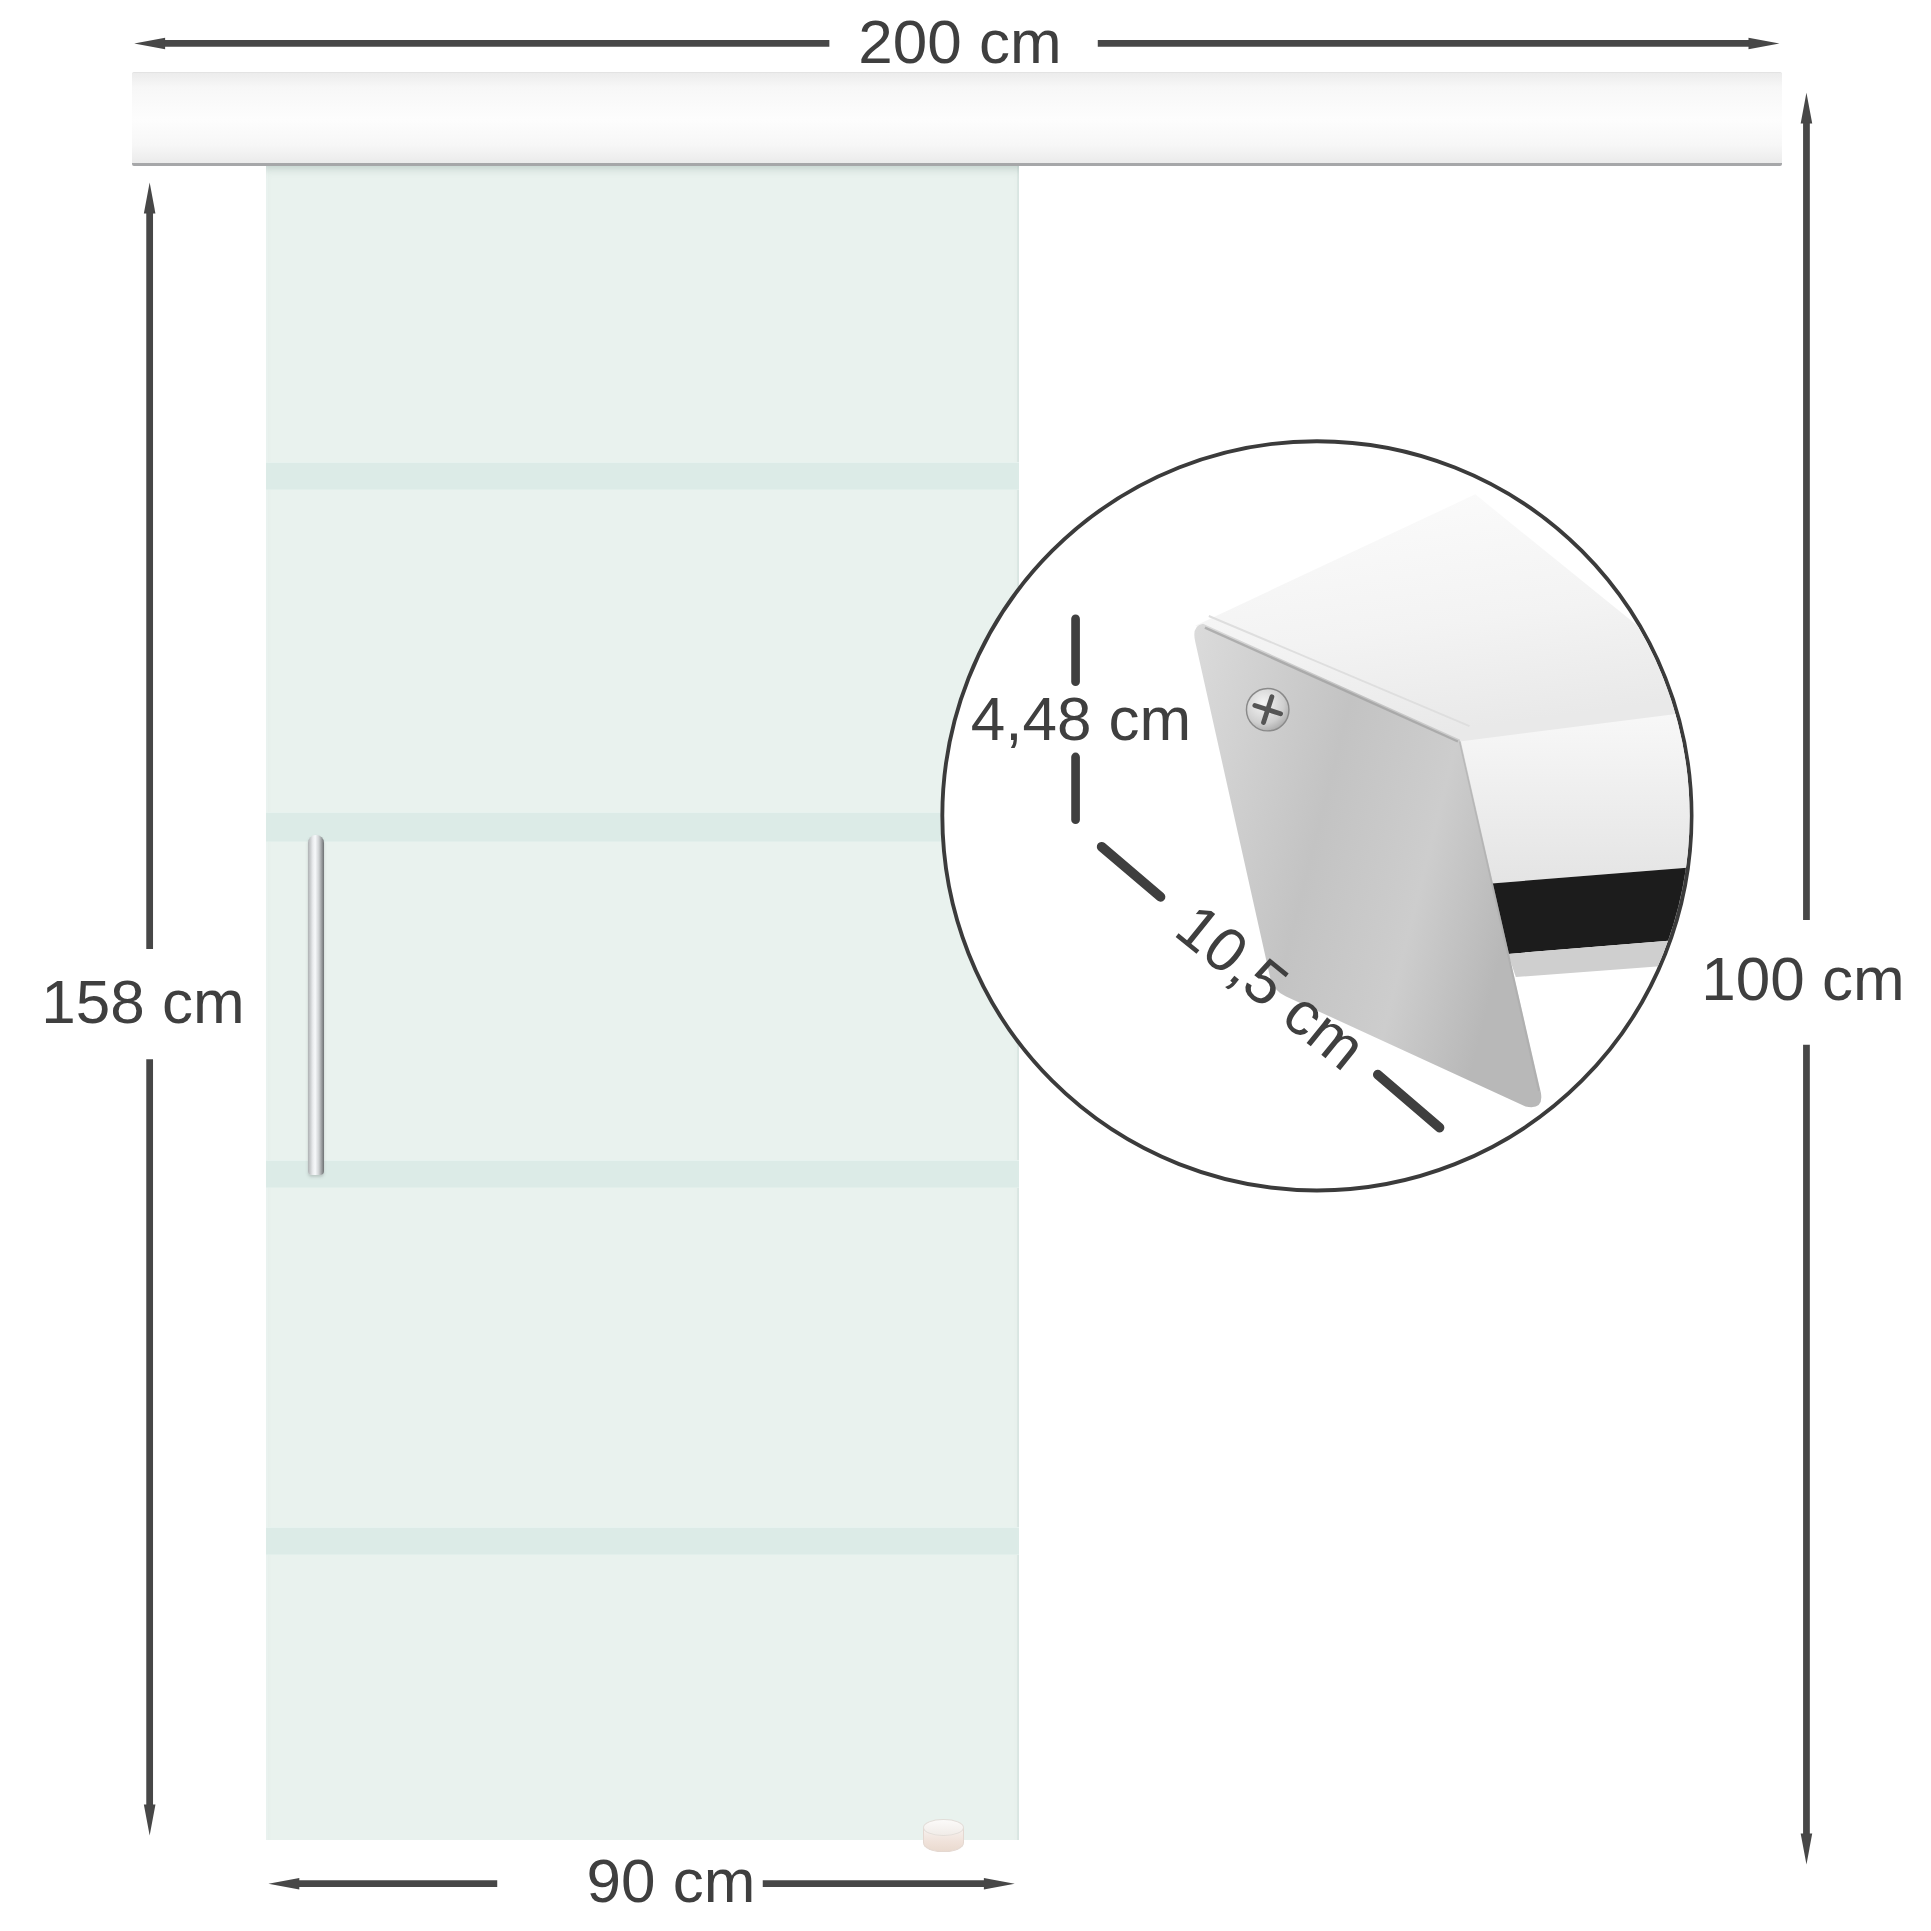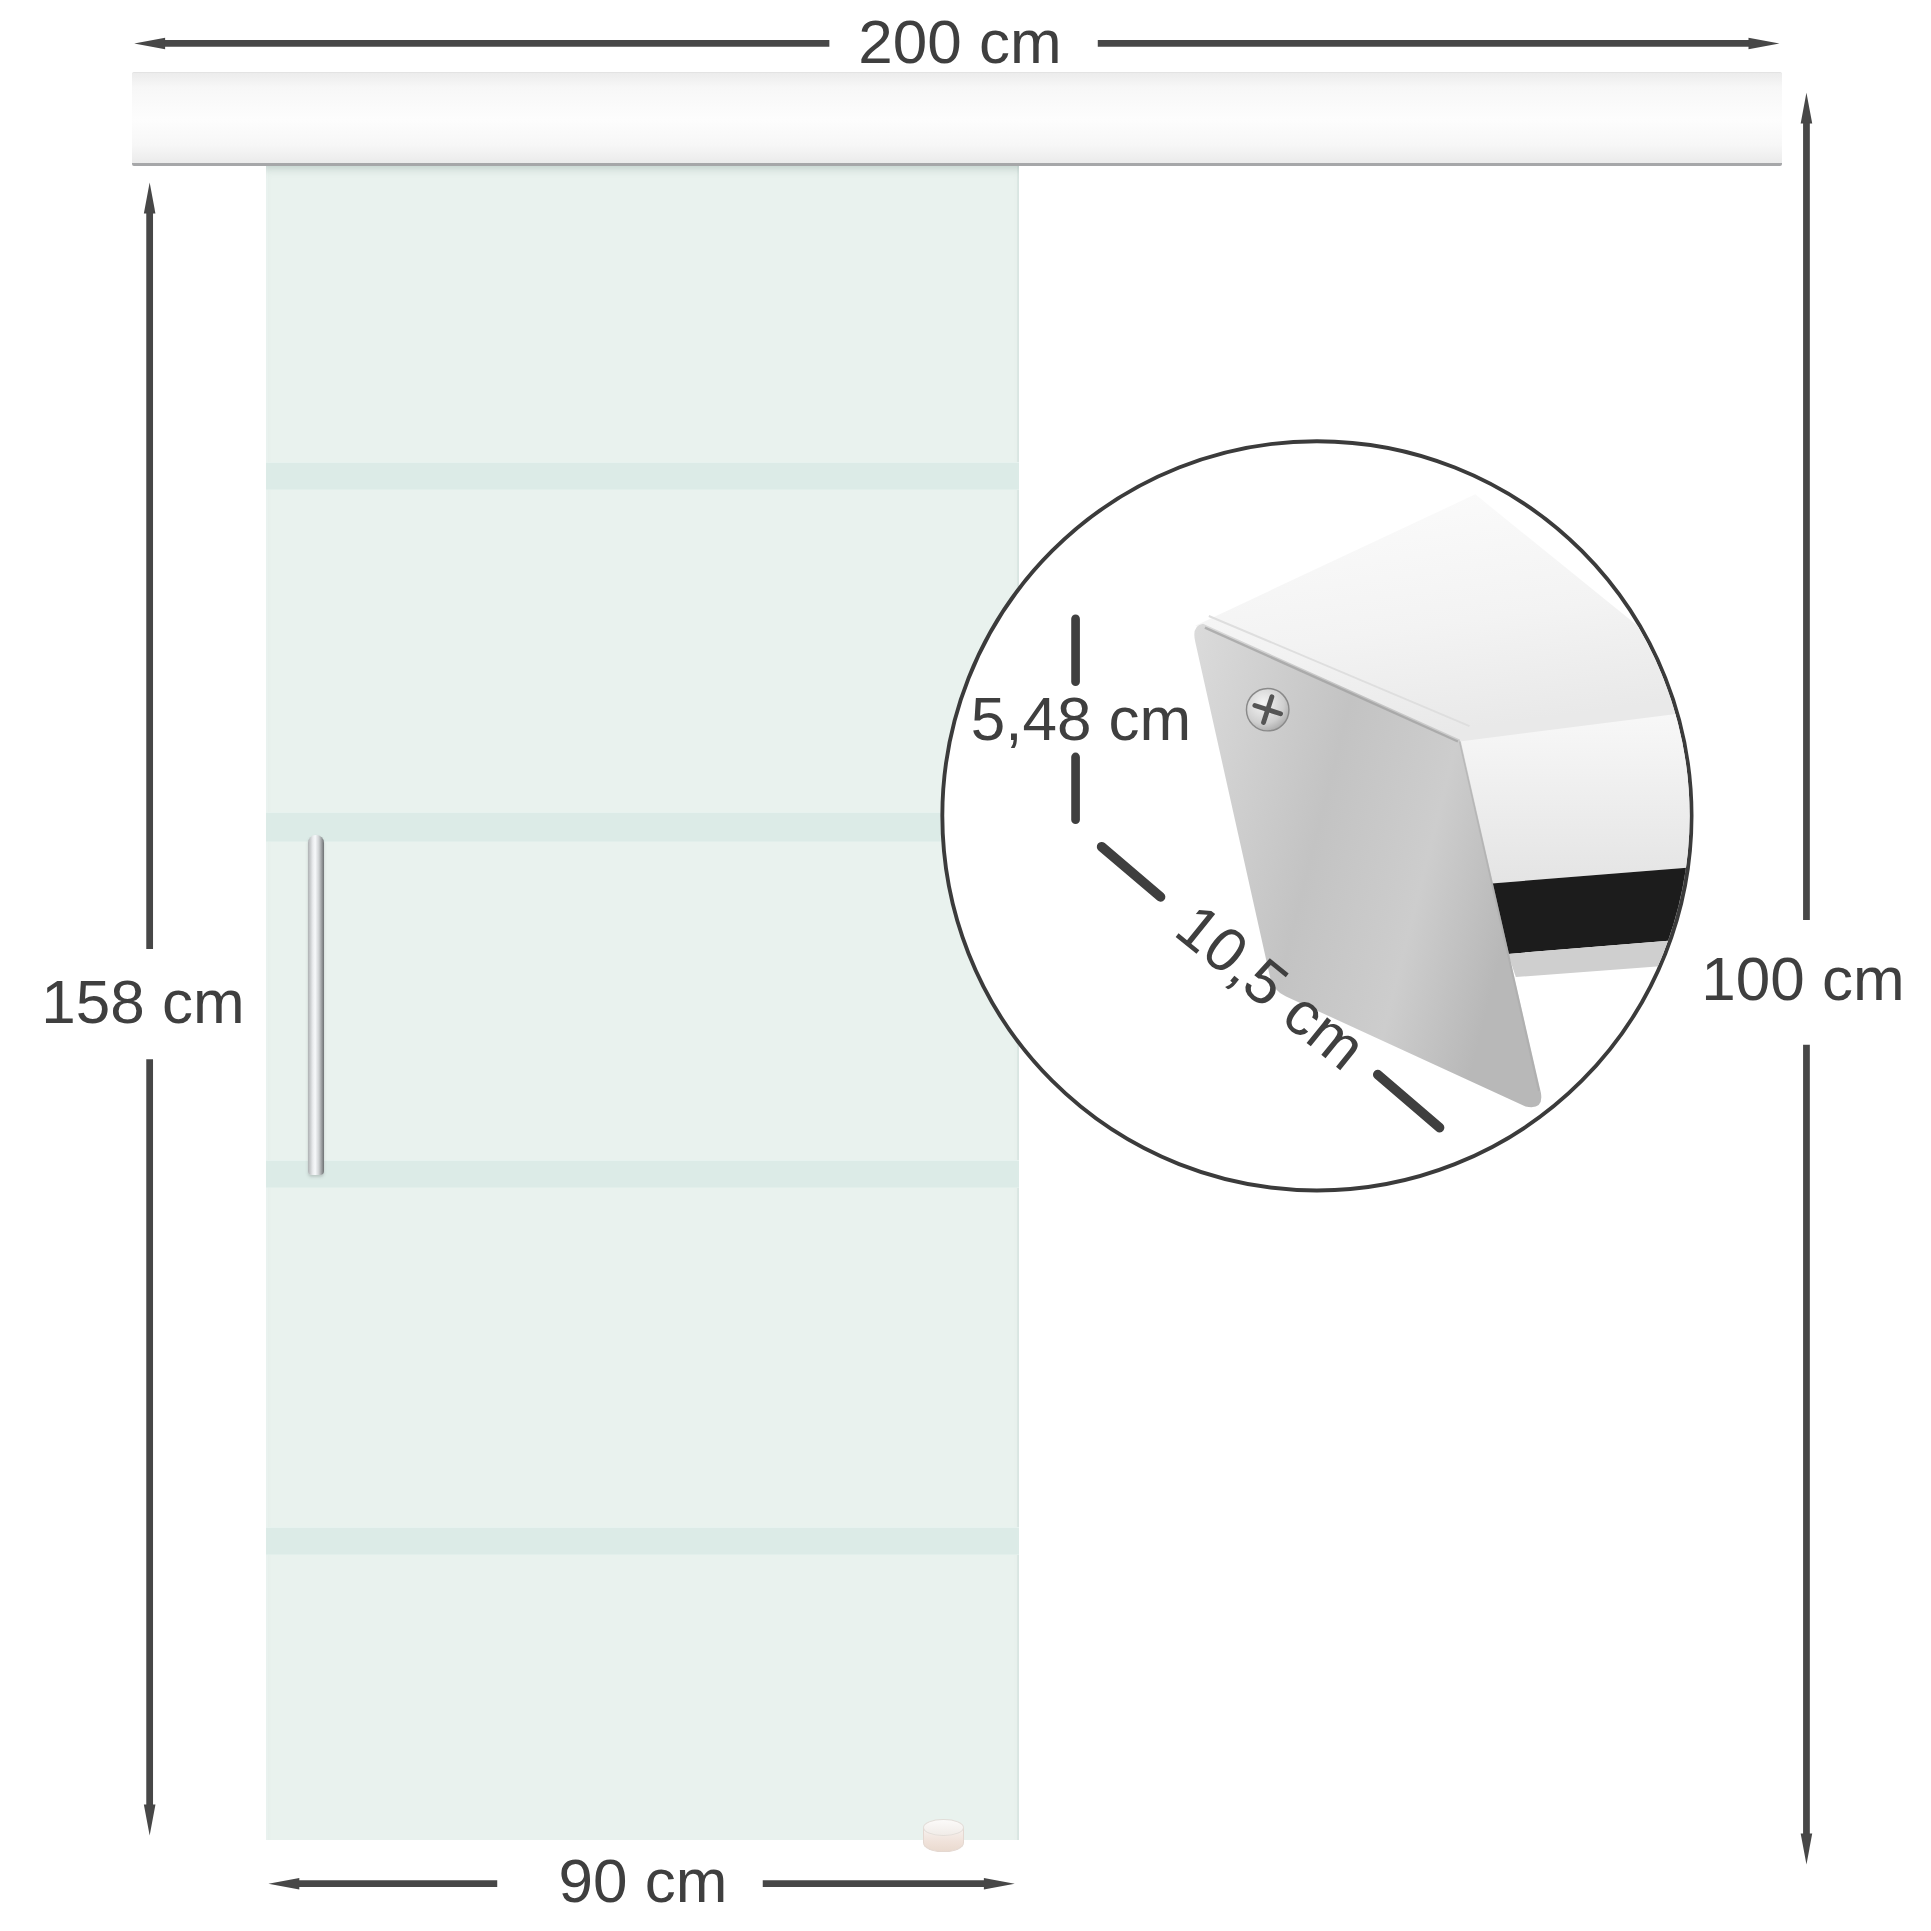--- a/index.html
+++ b/index.html
@@ -171,18 +171,18 @@
           <line x1="1141" y1="877" x2="1202" y2="929"></line>
           <line x1="1427" y1="1113" x2="1491" y2="1168"></line>
         </g>
       </g>
     </g>
   </svg>
 
   <div class="dim-label" style="left:960px;top:42px">200 cm</div>
   <div class="dim-label" style="left:143px;top:1002px">158 cm</div>
   <div class="dim-label" style="left:1803px;top:979px">100 cm</div>
-  <div class="dim-label" style="left:643px;top:1881px">90 cm</div>
-  <div class="dim-label" style="left:1081px;top:719px">5,48 cm</div>
+  <div class="dim-label" style="left:671px;top:1881px">90 cm</div>
+  <div class="dim-label" style="left:1081px;top:719px">4,48 cm</div>
   <div class="dim-label rot" style="left:1271px;top:987px">10,5 cm</div>
 
 </div>
 
 
 </body></html>

